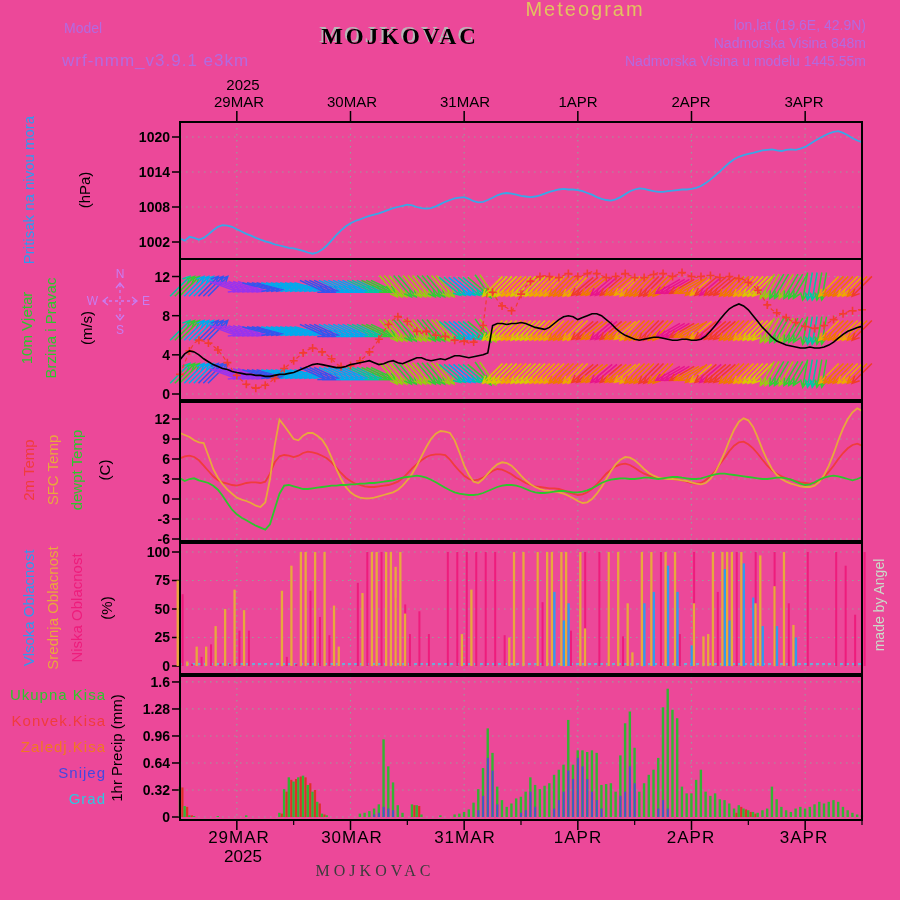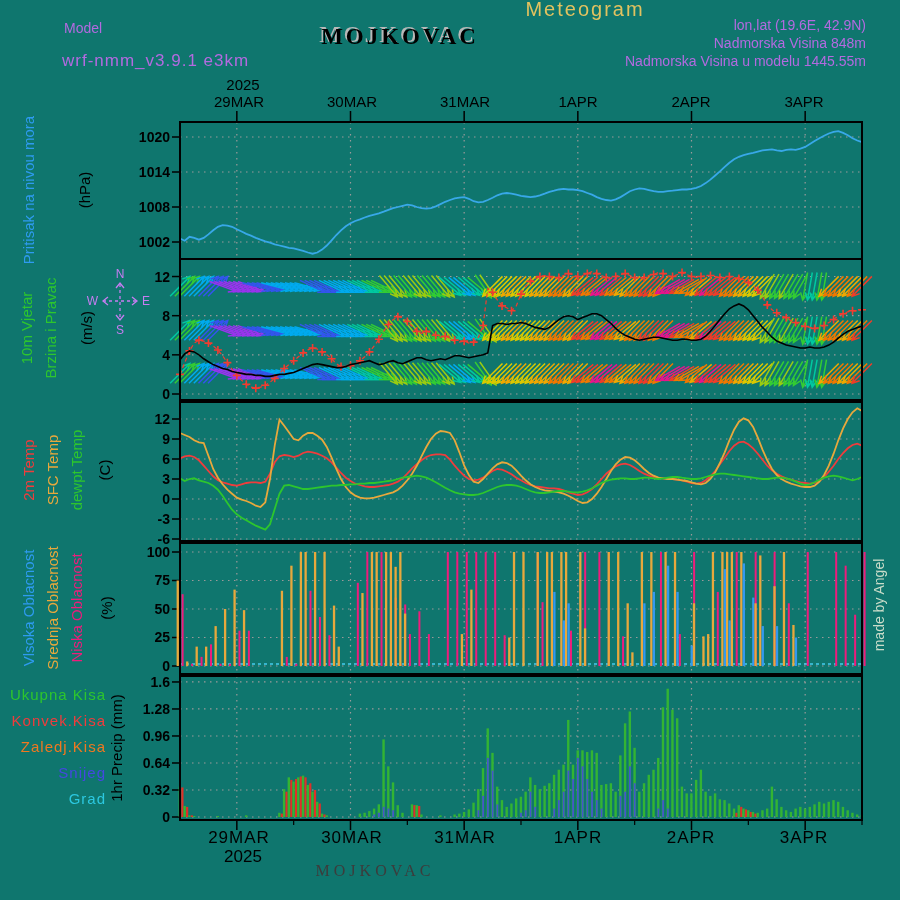--- a/index.html
+++ b/index.html
@@ -1,16 +1,16 @@
 <!DOCTYPE html>
 <html><head>
 <meta charset="utf-8">
 <style>
   html,body{margin:0;padding:0;background:#fff;}
-  #stage{position:relative;width:900px;height:900px;background:#0f766e;overflow:hidden;
+  #stage{position:relative;width:900px;height:900px;background:#ec4899;overflow:hidden;
          font-family:"Liberation Sans",sans-serif;}
   svg text{font-family:"Liberation Sans",sans-serif;}
   svg text.serif{font-family:"Liberation Serif",serif;}
 </style>
 </head>
 <body>
 
 <div id="stage">
 <svg id="chart" width="900" height="900" viewBox="0 0 900 900">
 

